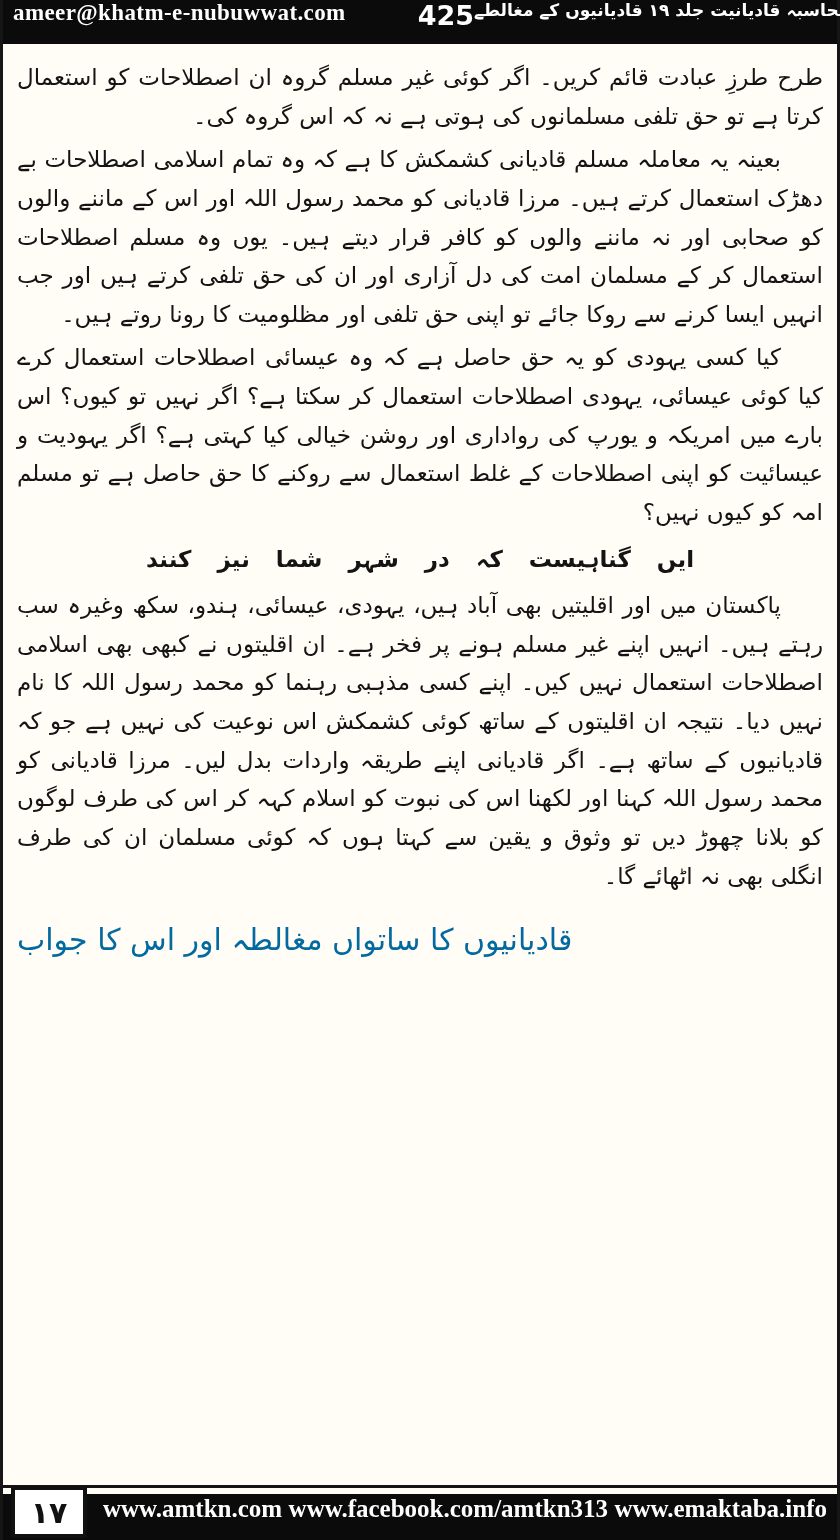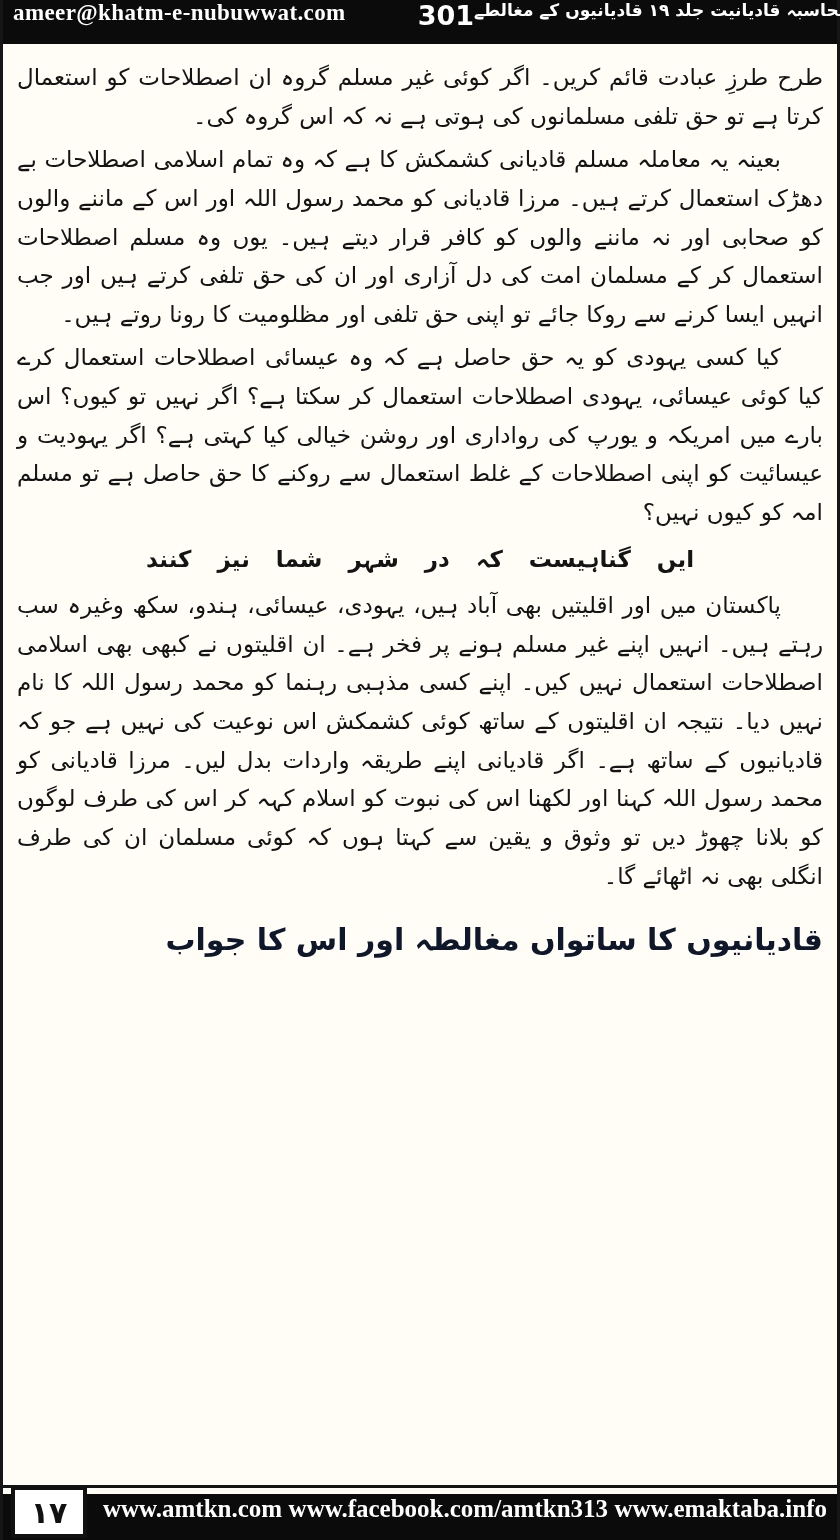--- a/index.html
+++ b/index.html
@@ -50,24 +50,24 @@
   }
   .para { margin: 0 0 5px 0; }
   .indent { text-indent: 42px; }
   .verse {
     text-align: center;
     word-spacing: 18px;
     margin: 8px 0 8px 0;
     font-weight: 700;
   }
   .section-heading {
-    text-align: right;
-    font-size: 30px; font-weight: 700;
+    text-align: left;
+    font-size: 30px; font-weight: 400;
     margin: 20px 0 12px 0;
-    color: #0f172a;
+    color: #0369a1;
   }
   
   .footer { flex: none; position: relative; margin-top: auto; }
   .footer-rule { height: 3px; background: #141414; margin-bottom: 6px; }
   .bottombar {
     height: 46px;
     background: #0b0b0b; color: #ffffff;
     display: flex; align-items: center;
     justify-content: space-between;
     padding: 0 10px 16px 100px;
@@ -84,21 +84,21 @@
     font-size: 30px; font-weight: 700; color: #111111;
   }
 </style>
 </head>
 <body>
 
 <div class="page">
 
   <header class="topbar">
     <span class="email">ameer@khatm-e-nubuwwat.com</span>
-    <span class="top-page-num">301</span>
+    <span class="top-page-num">425</span>
     <span class="book-title">محاسبہ قادیانیت جلد ۱۹ قادیانیوں کے مغالطے</span>
   </header>
 
   <main class="body-text">
     <p class="para">طرح طرزِ عبادت قائم کریں۔ اگر کوئی غیر مسلم گروہ ان اصطلاحات کو استعمال کرتا ہے تو حق تلفی مسلمانوں کی ہوتی ہے نہ کہ اس گروہ کی۔</p>
     <p class="para indent">بعینہ یہ معاملہ مسلم قادیانی کشمکش کا ہے کہ وہ تمام اسلامی اصطلاحات بے دھڑک استعمال کرتے ہیں۔ مرزا قادیانی کو محمد رسول اللہ اور اس کے ماننے والوں کو صحابی اور نہ ماننے والوں کو کافر قرار دیتے ہیں۔ یوں وہ مسلم اصطلاحات استعمال کر کے مسلمان امت کی دل آزاری اور ان کی حق تلفی کرتے ہیں اور جب انہیں ایسا کرنے سے روکا جائے تو اپنی حق تلفی اور مظلومیت کا رونا روتے ہیں۔</p>
     <p class="para indent">کیا کسی یہودی کو یہ حق حاصل ہے کہ وہ عیسائی اصطلاحات استعمال کرے کیا کوئی عیسائی، یہودی اصطلاحات استعمال کر سکتا ہے؟ اگر نہیں تو کیوں؟ اس بارے میں امریکہ و یورپ کی رواداری اور روشن خیالی کیا کہتی ہے؟ اگر یہودیت و عیسائیت کو اپنی اصطلاحات کے غلط استعمال سے روکنے کا حق حاصل ہے تو مسلم امہ کو کیوں نہیں؟</p>
     <p class="verse">ایں گناہیست کہ در شہر شما نیز کنند</p>
     <p class="para indent">پاکستان میں اور اقلیتیں بھی آباد ہیں، یہودی، عیسائی، ہندو، سکھ وغیرہ سب رہتے ہیں۔ انہیں اپنے غیر مسلم ہونے پر فخر ہے۔ ان اقلیتوں نے کبھی بھی اسلامی اصطلاحات استعمال نہیں کیں۔ اپنے کسی مذہبی رہنما کو محمد رسول اللہ کا نام نہیں دیا۔ نتیجہ ان اقلیتوں کے ساتھ کوئی کشمکش اس نوعیت کی نہیں ہے جو کہ قادیانیوں کے ساتھ ہے۔ اگر قادیانی اپنے طریقہ واردات بدل لیں۔ مرزا قادیانی کو محمد رسول اللہ کہنا اور لکھنا اس کی نبوت کو اسلام کہہ کر اس کی طرف لوگوں کو بلانا چھوڑ دیں تو وثوق و یقین سے کہتا ہوں کہ کوئی مسلمان ان کی طرف انگلی بھی نہ اٹھائے گا۔</p>
     <h2 class="section-heading">قادیانیوں کا ساتواں مغالطہ اور اس کا جواب</h2>

